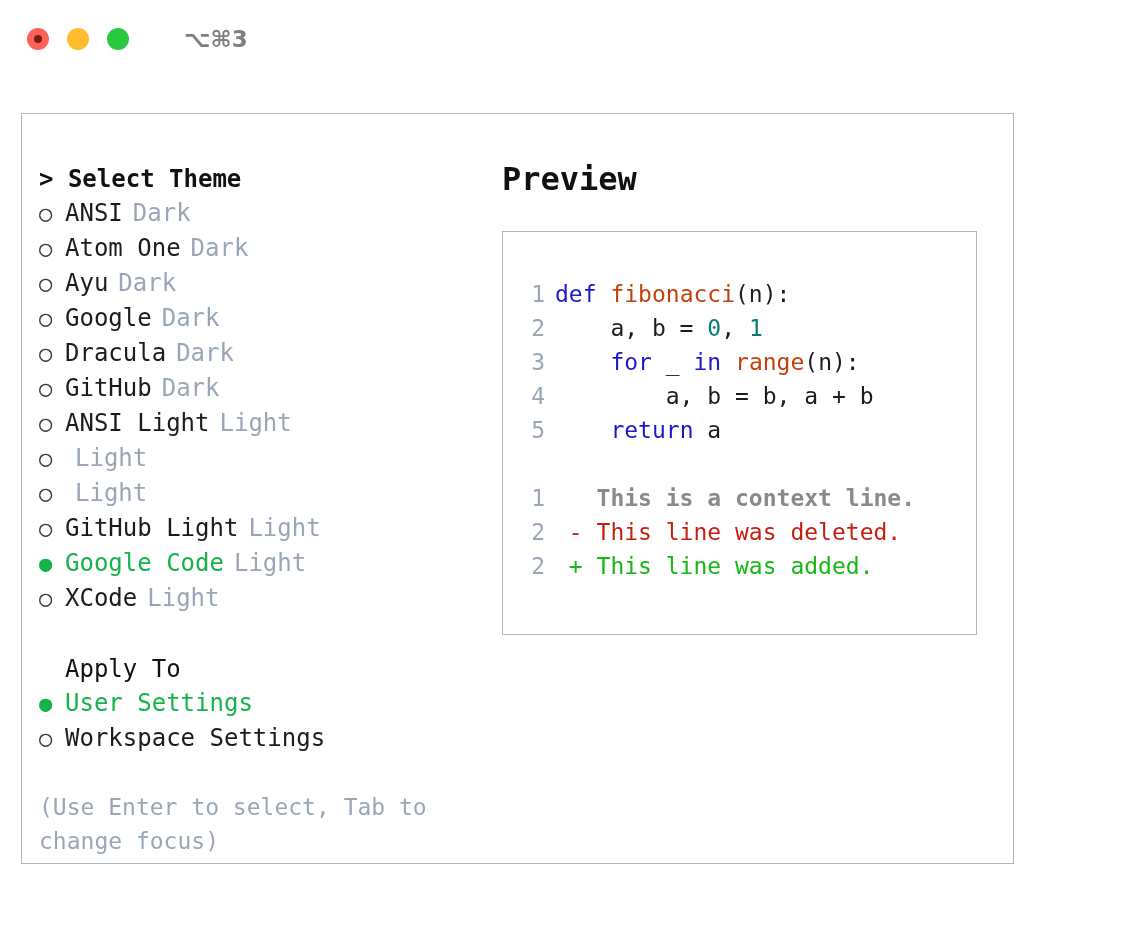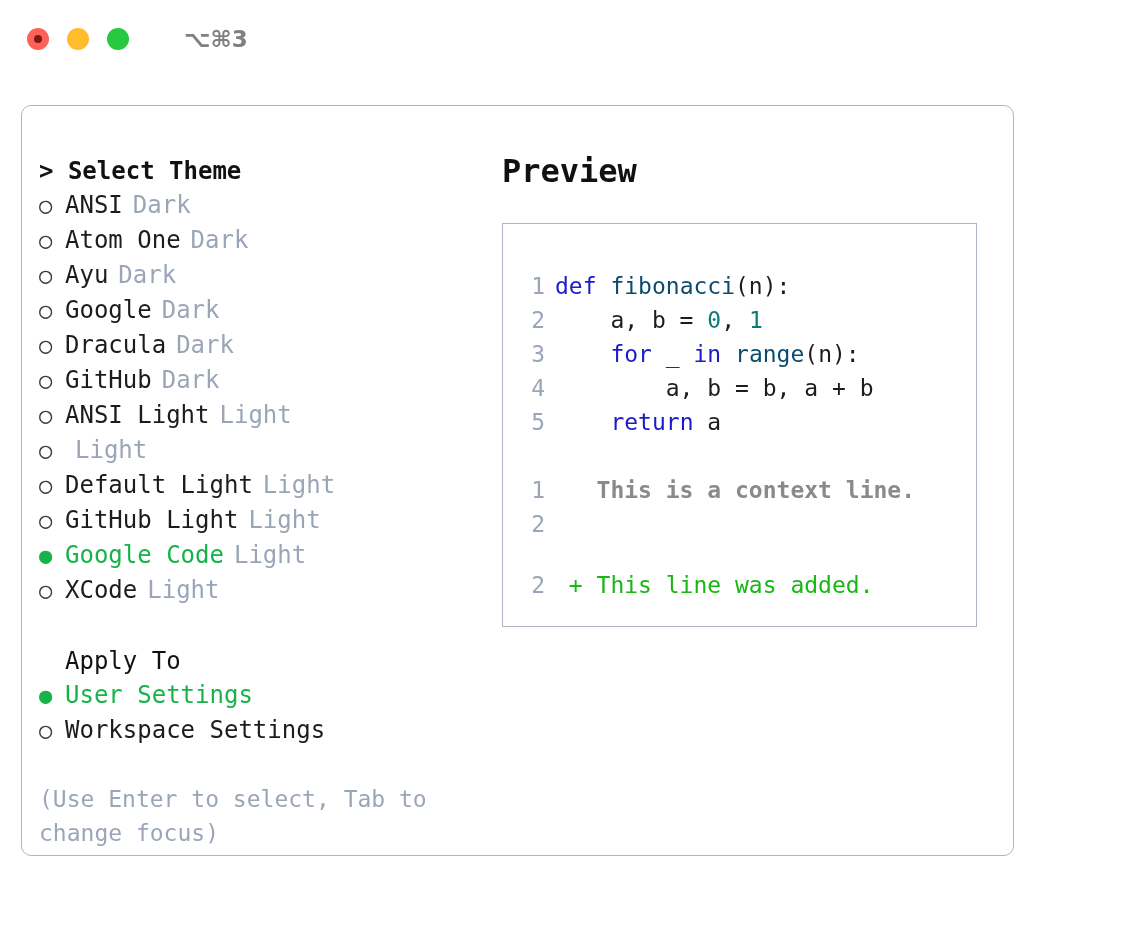--- a/index.html
+++ b/index.html
@@ -65,25 +65,25 @@
     font-weight: 700;
     color: #808080;
     letter-spacing: 0px;
     font-family: "DejaVu Sans", "Liberation Sans", sans-serif;
   }
 
   
   #main-panel {
     position: absolute;
     left: 21px;
-    top: 105px;
+    top: 113px;
     width: 993px;
     height: 751px;
     border: 1.5px solid #aeb6c2;
-    border-radius: 10px;
+    border-radius: 0;
     box-sizing: border-box;
     background: #ffffff;
   }
 
   #panel-columns {
     position: absolute;
     left: 0; top: 0;
     width: 100%;
     height: 100%;
   }
@@ -182,27 +182,27 @@
     text-align: right;
     color: #9aa6b8;
     margin-right: 10px;
   }
   .code-content { color: #1c1c1c; }
 
   .blank-line { height: 34px; }
 
   
   .tok-kw   { color: #1a1ac8; }
-  .tok-fn   { color: #0c4a6e; }
+  .tok-fn   { color: #c2410c; }
   .tok-num  { color: #0b7b77; }
   .tok-plain{ color: #1c1c1c; }
 
   .diff-context { color: #8a8a8a; font-weight: bold; }
   .diff-del     { color: #c41f0f; }
-  .diff-add     { color: #17b714; margin-top: 27px; }
+  .diff-add     { color: #17b714; }
 </style>
 </head>
 <body>
 
 <div id="app-window">
 
   <div id="titlebar">
     <div class="traffic-lights">
       <div class="light red">
         <span class="inner-dot"></span>
@@ -221,21 +221,21 @@
 
         <div id="theme-list">
             <div class="option-row"><span class="bullet">○</span><span class="opt-label">ANSI</span><span class="opt-tag">Dark</span></div>
             <div class="option-row"><span class="bullet">○</span><span class="opt-label">Atom One</span><span class="opt-tag">Dark</span></div>
             <div class="option-row"><span class="bullet">○</span><span class="opt-label">Ayu</span><span class="opt-tag">Dark</span></div>
             <div class="option-row"><span class="bullet">○</span><span class="opt-label">Google</span><span class="opt-tag">Dark</span></div>
             <div class="option-row"><span class="bullet">○</span><span class="opt-label">Dracula</span><span class="opt-tag">Dark</span></div>
             <div class="option-row"><span class="bullet">○</span><span class="opt-label">GitHub</span><span class="opt-tag">Dark</span></div>
             <div class="option-row"><span class="bullet">○</span><span class="opt-label">ANSI Light</span><span class="opt-tag">Light</span></div>
             <div class="option-row"><span class="bullet">○</span><span class="opt-tag">Light</span></div>
-            <div class="option-row"><span class="bullet">○</span><span class="opt-label">Default Light</span><span class="opt-tag">Light</span></div>
+            <div class="option-row"><span class="bullet">○</span><span class="opt-tag">Light</span></div>
             <div class="option-row"><span class="bullet">○</span><span class="opt-label">GitHub Light</span><span class="opt-tag">Light</span></div>
             <div class="option-row selected"><span class="bullet selected">●</span><span class="opt-label">Google Code</span><span class="opt-tag">Light</span></div>
             <div class="option-row"><span class="bullet">○</span><span class="opt-label">XCode</span><span class="opt-tag">Light</span></div>
           </div>
 
         <div id="apply-to-block">
           <div class="apply-heading">Apply To</div>
           <div id="apply-list">
               <div class="option-row selected"><span class="bullet selected">●</span><span class="opt-label">User Settings</span></div>
               <div class="option-row"><span class="bullet">○</span><span class="opt-label">Workspace Settings</span></div>
@@ -251,21 +251,21 @@
           <div id="code-lines">
               <div class="code-line"><span class="ln">1</span><span class="code-content"><span class="tok-kw">def </span><span class="tok-fn">fibonacci</span><span class="tok-plain">(n):</span></span></div>
               <div class="code-line"><span class="ln">2</span><span class="code-content"><span class="tok-plain">    a, b = </span><span class="tok-num">0</span><span class="tok-plain">, </span><span class="tok-num">1</span></span></div>
               <div class="code-line"><span class="ln">3</span><span class="code-content"><span class="tok-plain">    </span><span class="tok-kw">for</span><span class="tok-plain"> _ </span><span class="tok-kw">in</span><span class="tok-plain"> </span><span class="tok-fn">range</span><span class="tok-plain">(n):</span></span></div>
               <div class="code-line"><span class="ln">4</span><span class="code-content"><span class="tok-plain">        a, b = b, a + b</span></span></div>
               <div class="code-line"><span class="ln">5</span><span class="code-content"><span class="tok-plain">    </span><span class="tok-kw">return</span><span class="tok-plain"> a</span></span></div>
             </div>
           <div class="blank-line"></div>
           <div id="diff-lines">
               <div class="code-line"><span class="ln">1</span><span class="diff-context">   This is a context line.</span></div>
-              <div class="code-line"><span class="ln">2</span></div>
+              <div class="code-line"><span class="ln">2</span><span class="diff-del"> - This line was deleted.</span></div>
               <div class="code-line"><span class="ln">2</span><span class="diff-add"> + This line was added.</span></div>
             </div>
         </div>
       </div>
 
     </div>
   </div>
 </div>
 
 </body></html>

